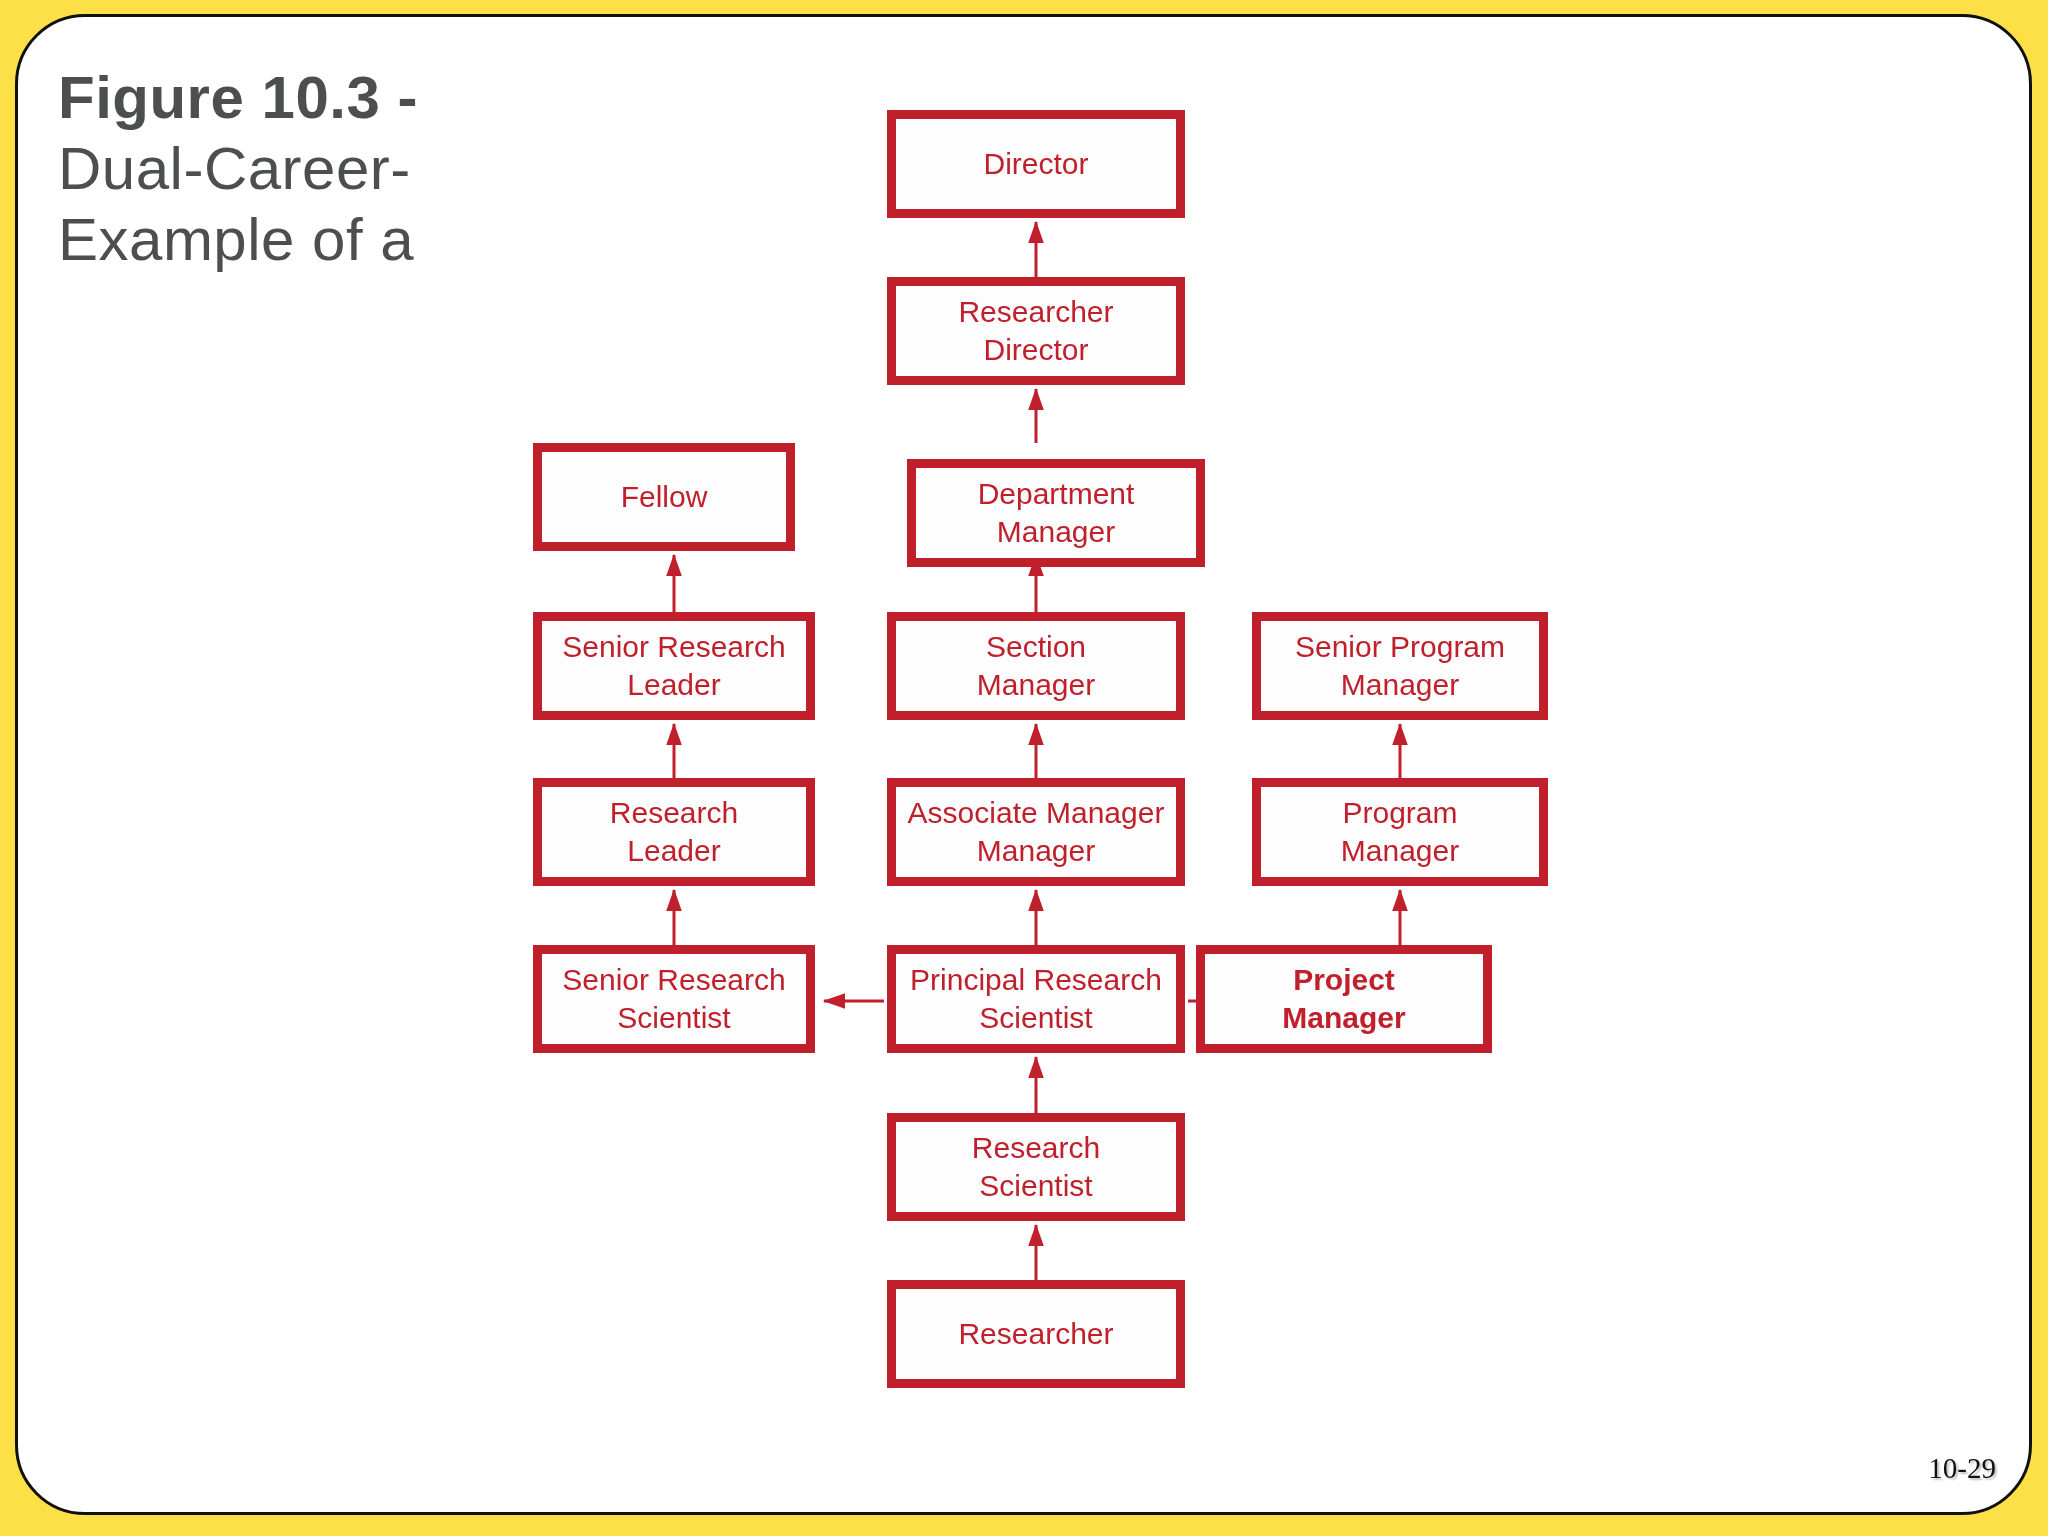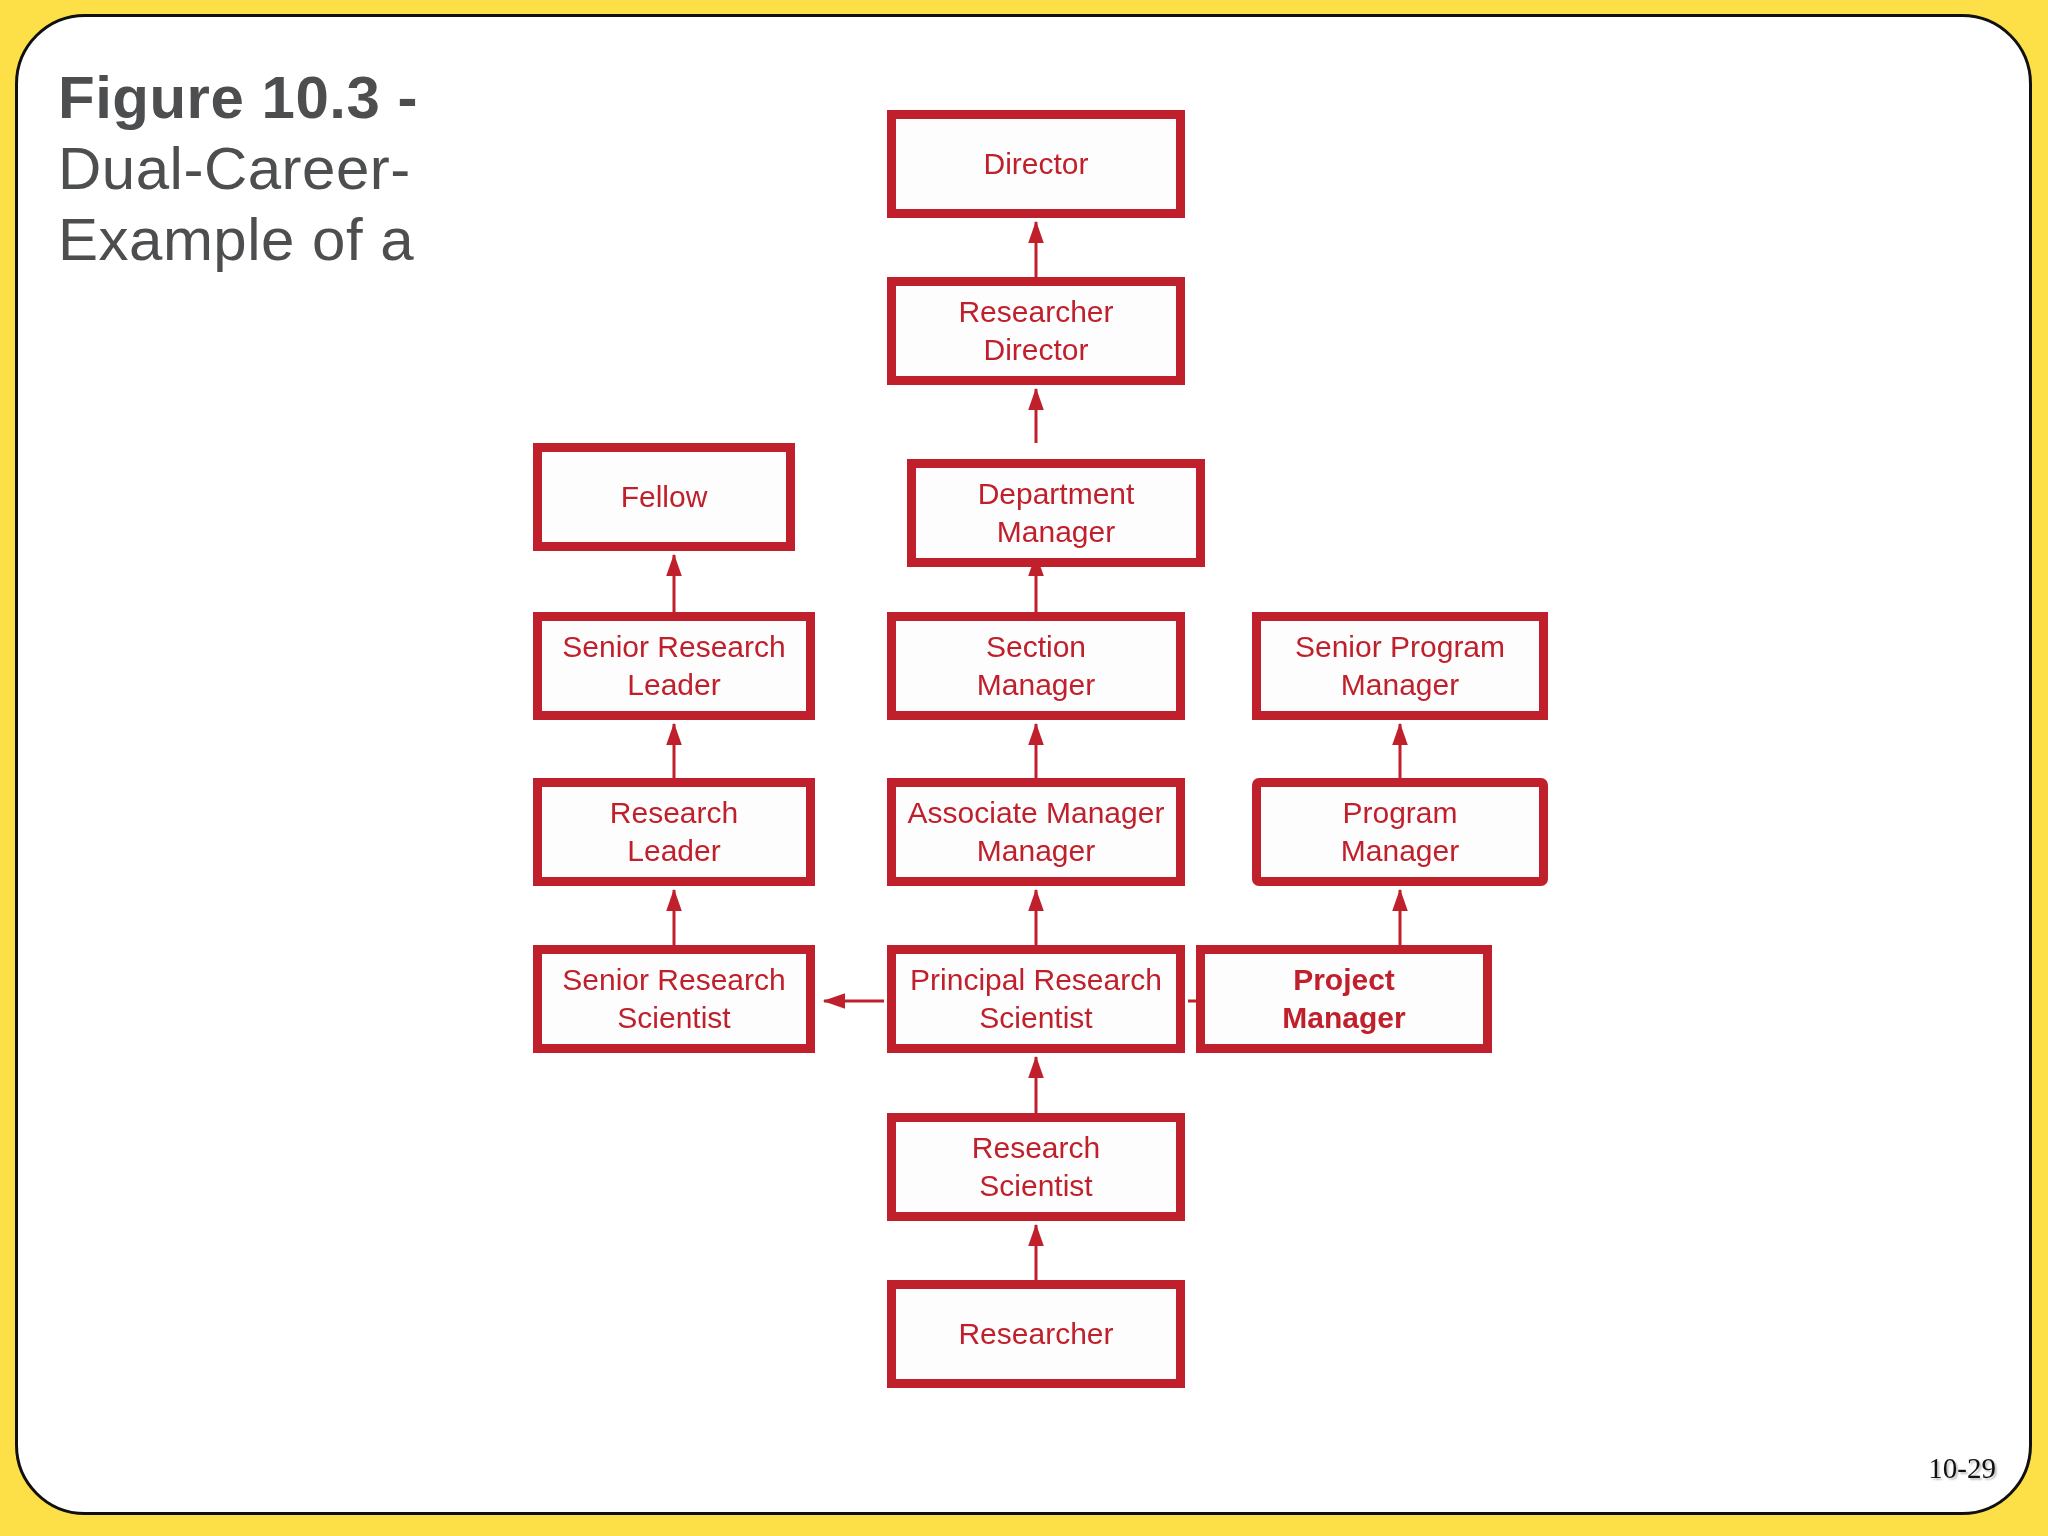--- a/index.html
+++ b/index.html
@@ -91,19 +91,19 @@
   <div class="obox" style="left:533px;top:443px;width:262px;">Fellow</div>
   <div class="obox" style="left:533px;top:612px;width:282px;">Senior Research
 Leader</div>
   <div class="obox" style="left:533px;top:778px;width:282px;">Research
 Leader</div>
   <div class="obox" style="left:533px;top:945px;width:282px;">Senior Research
 Scientist</div>
 
   <div class="obox" style="left:1252px;top:612px;width:296px;">Senior Program
 Manager</div>
-  <div class="obox" style="left:1252px;top:778px;width:296px;border-radius:7px;">Program
+  <div class="obox" style="left:1252px;top:778px;width:296px;">Program
 Manager</div>
   <div class="obox" style="left:1196px;top:945px;width:296px;font-weight:bold;">Project
 Manager</div>
 
   <div class="pagenum">10-29</div>
 </div>
 
 </body></html>

